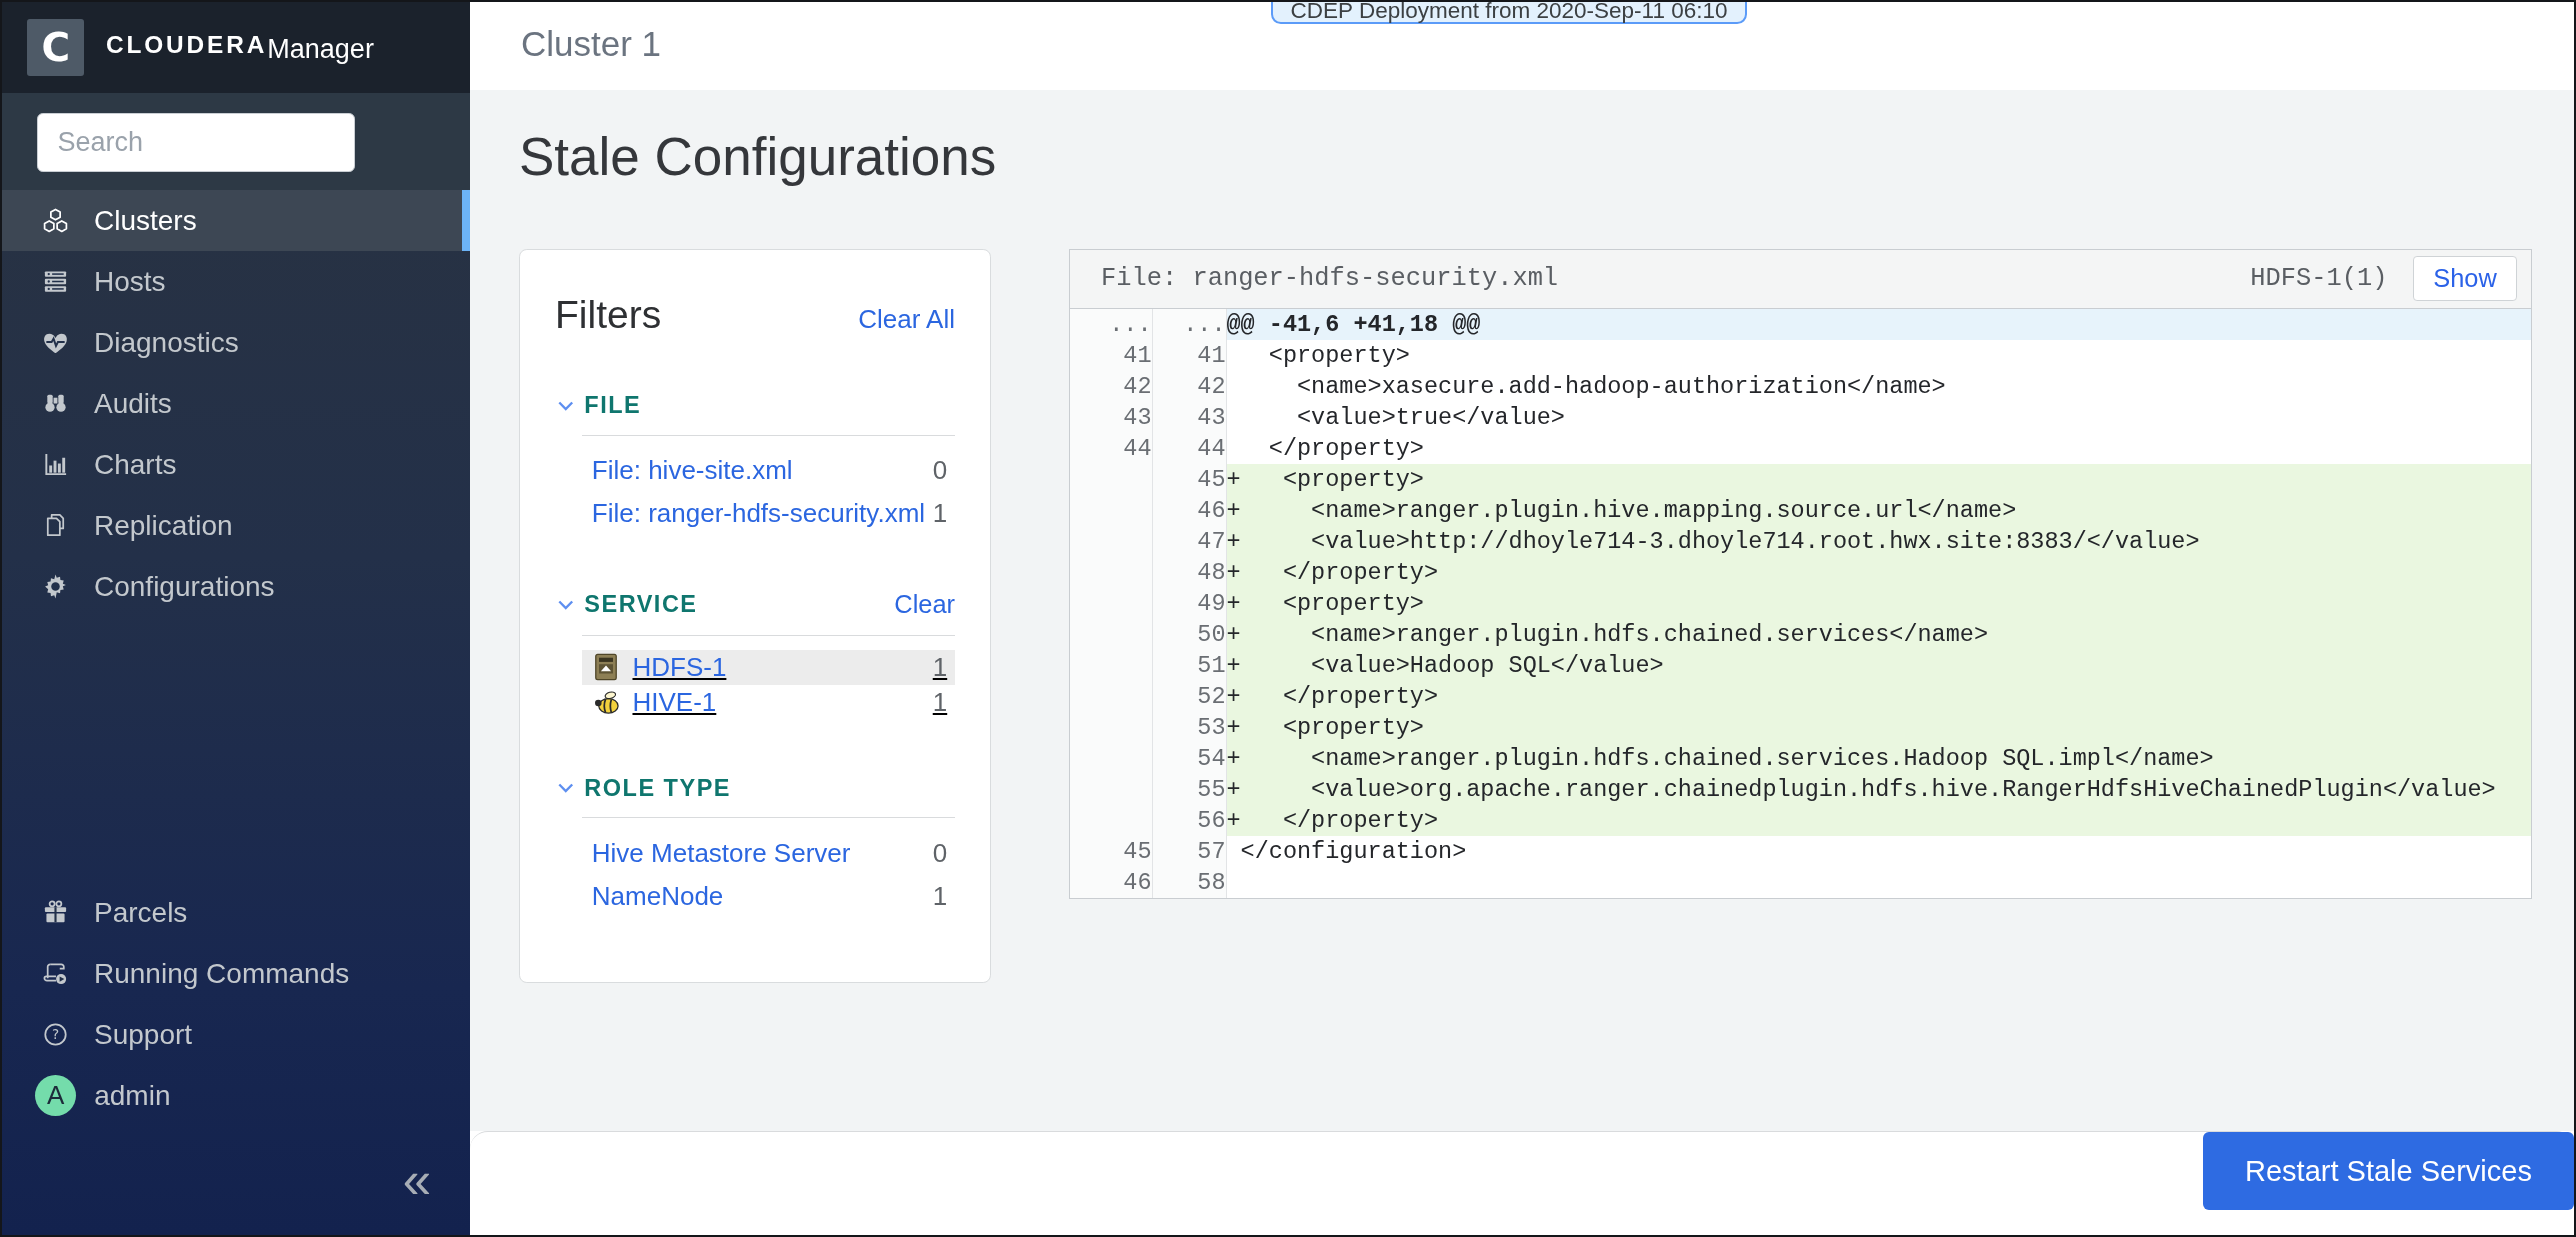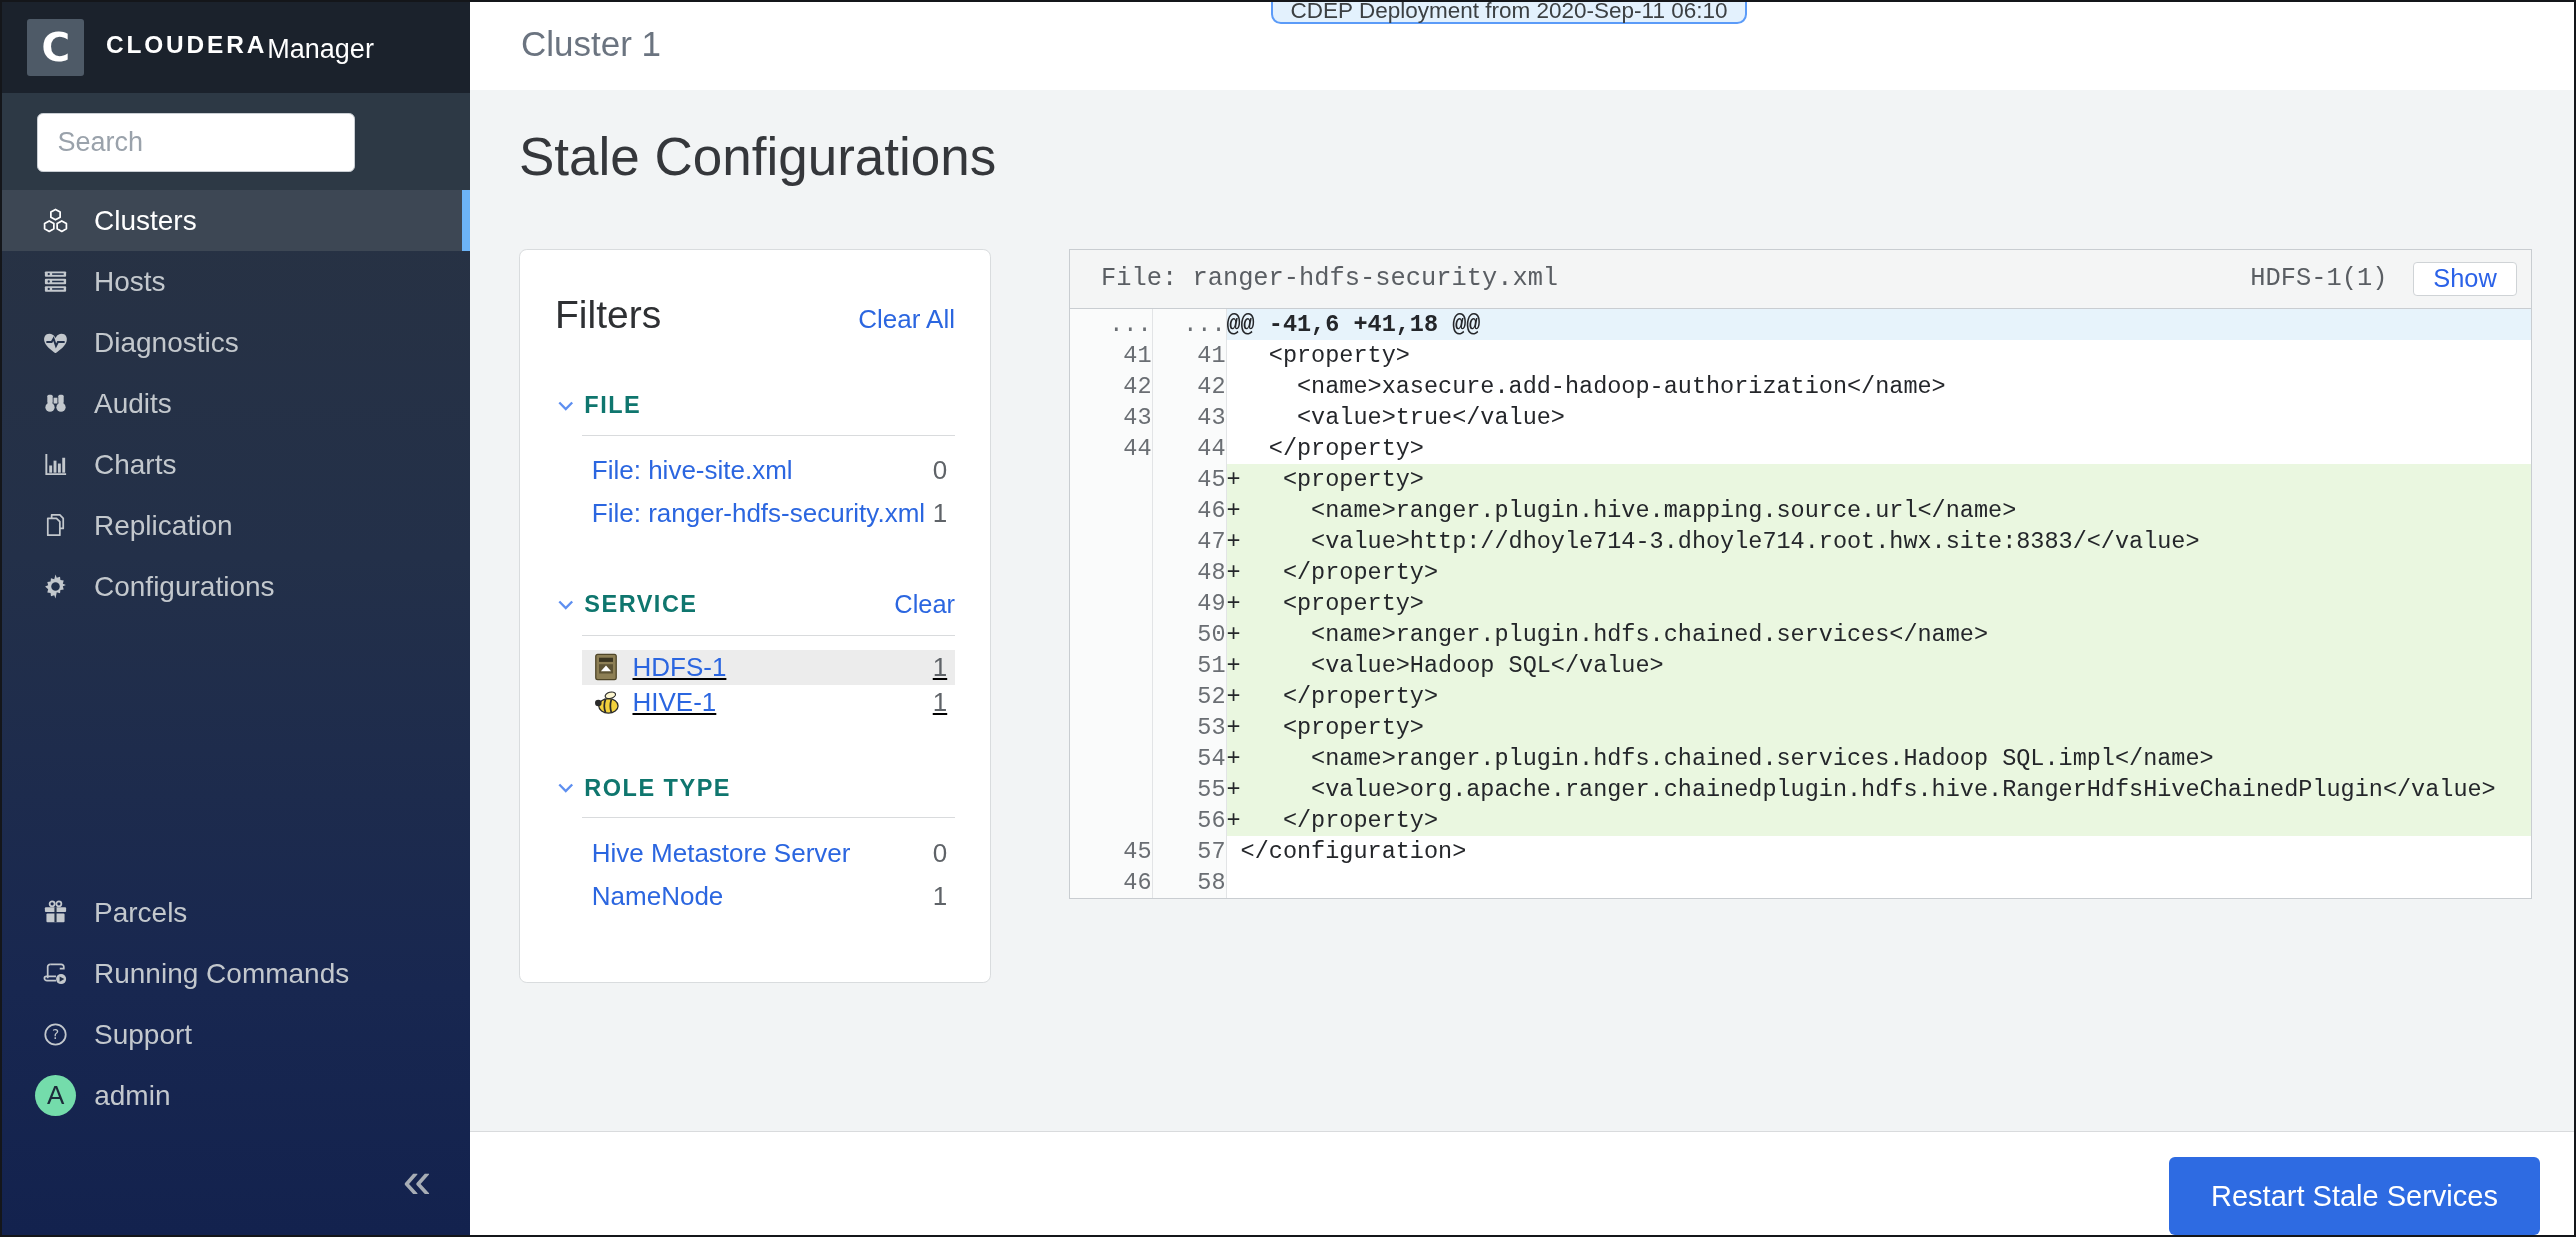--- a/index.html
+++ b/index.html
@@ -57,33 +57,33 @@
   .f-item.selected{background:#ececec;}
   .f-item .sic{width:29px;height:29px;margin-right:11.7px;display:flex;align-items:center;justify-content:center;}
   .f-item.svc{height:35px;text-decoration:underline;}
 
   
   .diff-card{flex:0 0 1463px;width:1463px;background:#fff;border:1px solid #c9cdd1;}
   .diff-head{height:59px;background:#f4f5f5;border-bottom:1px solid #c9cdd1;display:flex;align-items:center;padding:0 13.7px 0 31px;gap:25.4px;}
   .mono{font-family:"Liberation Mono","DejaVu Sans Mono",monospace;}
   .diff-file{flex:1;font-size:25.4px;color:#5a5e63;}
   .diff-scope{font-size:25.4px;color:#5a5e63;}
-  .show-btn{height:34px;padding:0 19.5px;background:#fff;border:1px solid #cfd3d6;border-radius:3.9px;color:#2b62e8;font-size:25.4px;cursor:pointer;
+  .show-btn{height:45px;padding:0 19.5px;background:#fff;border:1px solid #cfd3d6;border-radius:3.9px;color:#2b62e8;font-size:25.4px;cursor:pointer;
     font-family:"Liberation Sans",sans-serif;}
   table.diff{border-collapse:collapse;width:100%;font-size:23.5px;table-layout:fixed;}
   table.diff td{height:31px;padding:0;line-height:31px;overflow:hidden;}
   td.num{background:#fafbfb;border-right:1px solid #e2e4e6;color:#6a6e73;text-align:right;padding-right:13.7px;font-size:23.5px;}
   td.num.old{width:82px;}
   td.num.new{width:74px;}
   td.code{padding-left:5.9px;white-space:pre;color:#24262a;}
   tr.add td.code{background:#eaf7e0;}
   tr.hunk td.code{background:#e7f3fb;font-weight:700;}
 
   
-  .footer{flex:0 0 104px;background:#fff;border-top:1px solid #d9dbdd;display:flex;align-items:flex-end;justify-content:flex-end;padding-right:34px;}
+  .footer{flex:0 0 104px;background:#fff;border-top:1px solid #d9dbdd;display:flex;align-items:flex-start;justify-content:flex-end;border-radius:18px;}
   .restart-btn{width:371px;height:78px;background:#2e6be2;color:#fff;border:none;border-radius:5.9px;font-size:29px;cursor:pointer;
     font-family:"Liberation Sans",sans-serif;}
 </style>
 </head>
 <body>
 
 <div class="frame">
 
   <aside class="sidebar">
     <div class="brand">

